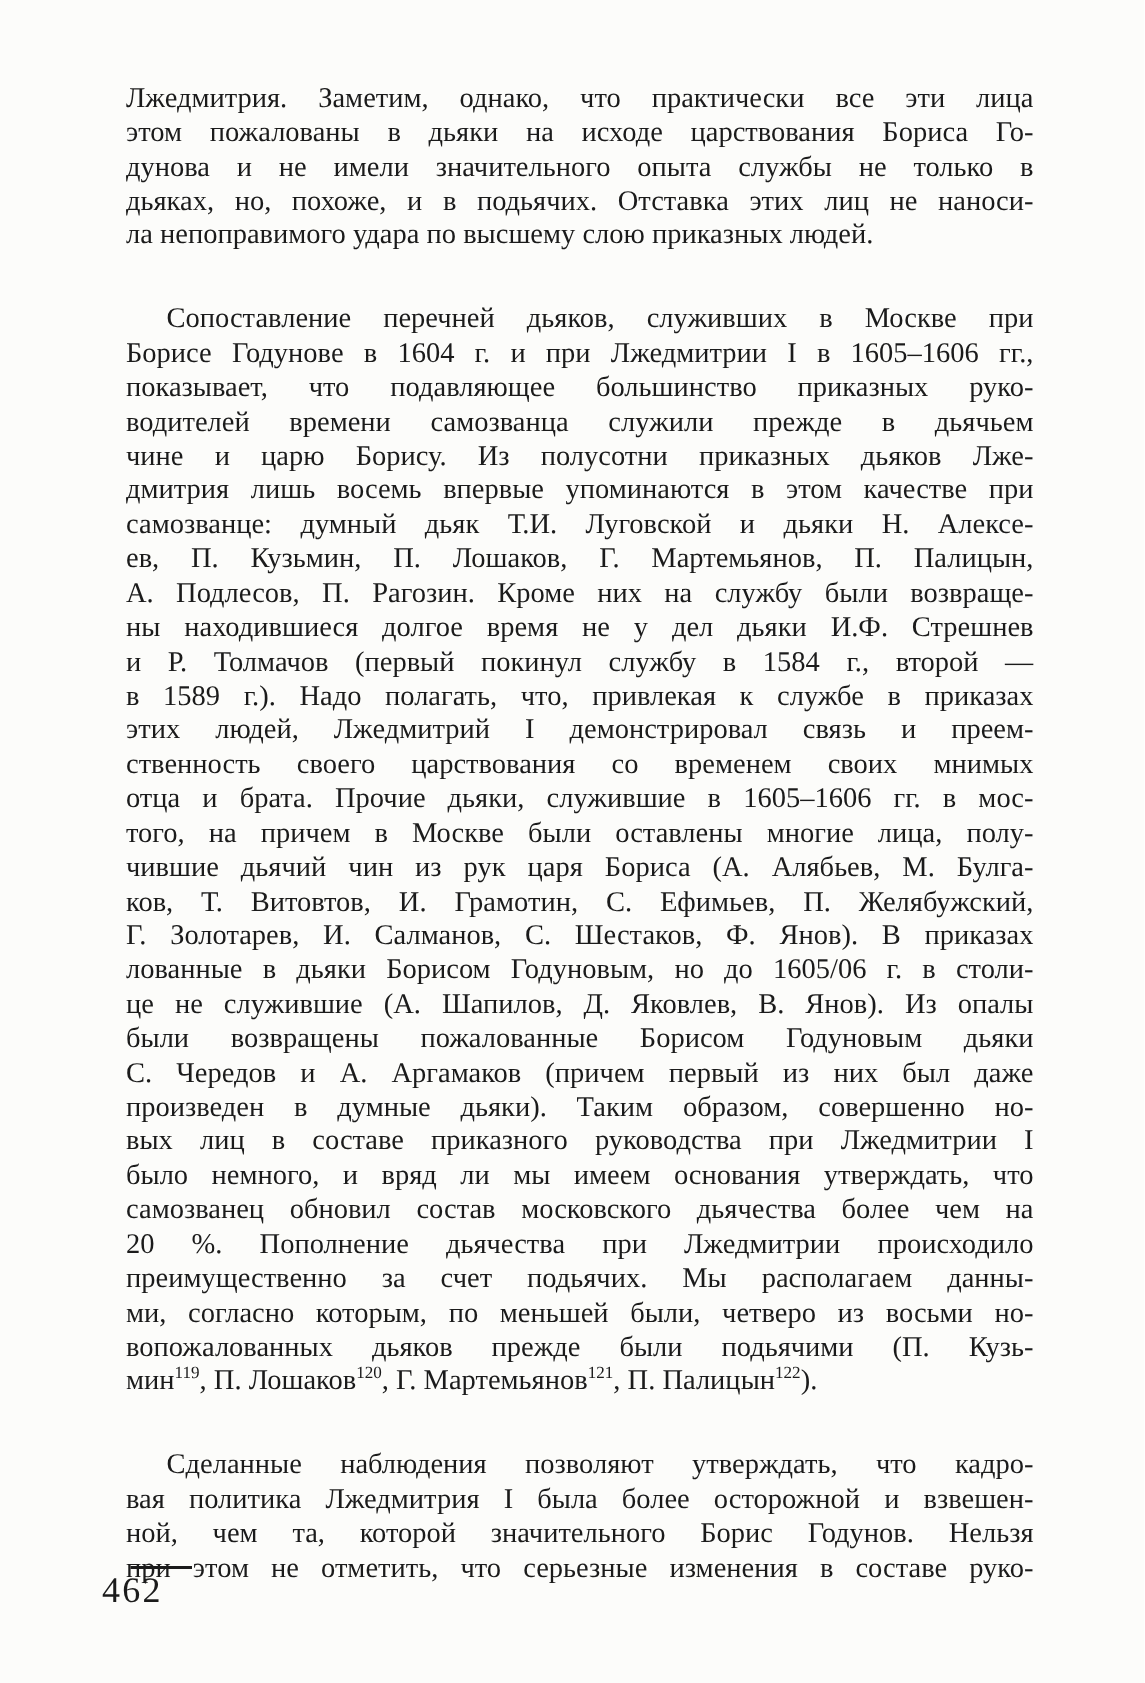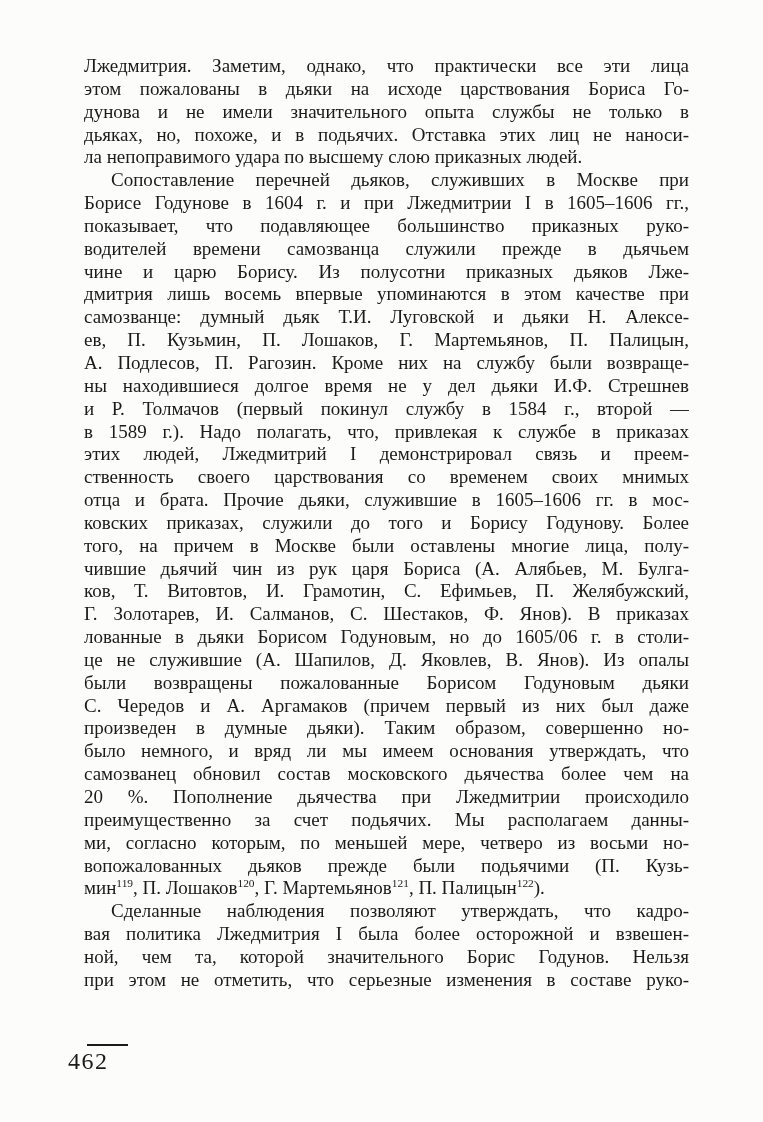--- a/index.html
+++ b/index.html
@@ -30,20 +30,21 @@
     -moz-text-align-last: justify;
     height: 22.85px;
     overflow: hidden;
   }
   .line.last {
     text-align-last: left;
     -moz-text-align-last: left;
   }
   .line.indent {
     text-indent: 27px;
+    margin-top: 33px;
   }
   .line sup {
     font-size: 0.6em;
     line-height: 0;
     letter-spacing: 0;
   }
   .footer-rule {
     position: absolute;
     left: 87px;
     top: 1044px;
@@ -77,35 +78,35 @@
       <div class="line"><span>дмитрия лишь восемь впервые упоминаются в этом качестве при</span></div>
       <div class="line"><span>самозванце: думный дьяк Т.И. Луговской и дьяки Н. Алексе-</span></div>
       <div class="line"><span>ев, П. Кузьмин, П. Лошаков, Г. Мартемьянов, П. Палицын,</span></div>
       <div class="line"><span>А. Подлесов, П. Рагозин. Кроме них на службу были возвраще-</span></div>
       <div class="line"><span>ны находившиеся долгое время не у дел дьяки И.Ф. Стрешнев</span></div>
       <div class="line"><span>и Р. Толмачов (первый покинул службу в 1584 г., второй —</span></div>
       <div class="line"><span>в 1589 г.). Надо полагать, что, привлекая к службе в приказах</span></div>
       <div class="line"><span>этих людей, Лжедмитрий I демонстрировал связь и преем-</span></div>
       <div class="line"><span>ственность своего царствования со временем своих мнимых</span></div>
       <div class="line"><span>отца и брата. Прочие дьяки, служившие в 1605–1606 гг. в мос-</span></div>
-      <div class="line"><span>ковских приказах, служили до того и Борису Годунову. Более</span></div>
       <div class="line"><span>того, на причем в Москве были оставлены многие лица, полу-</span></div>
       <div class="line"><span>чившие дьячий чин из рук царя Бориса (А. Алябьев, М. Булга-</span></div>
       <div class="line"><span>ков, Т. Витовтов, И. Грамотин, С. Ефимьев, П. Желябужский,</span></div>
       <div class="line"><span>Г. Золотарев, И. Салманов, С. Шестаков, Ф. Янов). В приказах</span></div>
       <div class="line"><span>лованные в дьяки Борисом Годуновым, но до 1605/06 г. в столи-</span></div>
       <div class="line"><span>це не служившие (А. Шапилов, Д. Яковлев, В. Янов). Из опалы</span></div>
       <div class="line"><span>были возвращены пожалованные Борисом Годуновым дьяки</span></div>
       <div class="line"><span>С. Чередов и А. Аргамаков (причем первый из них был даже</span></div>
       <div class="line"><span>произведен в думные дьяки). Таким образом, совершенно но-</span></div>
+      <div class="line"><span>вых лиц в составе приказного руководства при Лжедмитрии I</span></div>
       <div class="line"><span>было немного, и вряд ли мы имеем основания утверждать, что</span></div>
       <div class="line"><span>самозванец обновил состав московского дьячества более чем на</span></div>
       <div class="line"><span>20 %. Пополнение дьячества при Лжедмитрии происходило</span></div>
       <div class="line"><span>преимущественно за счет подьячих. Мы располагаем данны-</span></div>
-      <div class="line"><span>ми, согласно которым, по меньшей мере, четверо из восьми но-</span></div>
+      <div class="line"><span>ми, согласно которым, по меньшей были, четверо из восьми но-</span></div>
       <div class="line"><span>вопожалованных дьяков прежде были подьячими (П. Кузь-</span></div>
       <div class="line last"><span>мин</span><sup>119</sup><span>, П. Лошаков</span><sup>120</sup><span>, Г. Мартемьянов</span><sup>121</sup><span>, П. Палицын</span><sup>122</sup><span>).</span></div>
       <div class="line indent"><span>Сделанные наблюдения позволяют утверждать, что кадро-</span></div>
       <div class="line"><span>вая политика Лжедмитрия I была более осторожной и взвешен-</span></div>
       <div class="line"><span>ной, чем та, которой значительного Борис Годунов. Нельзя</span></div>
       <div class="line"><span>при этом не отметить, что серьезные изменения в составе руко-</span></div>
     </div>
   <div class="footer-rule"></div>
   <div class="page-number">462</div>
 </div>

